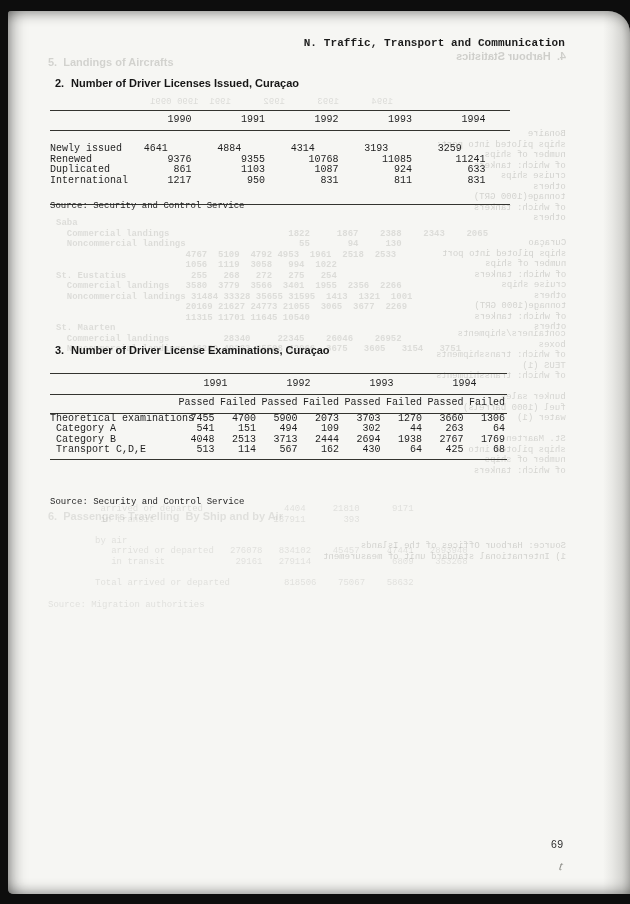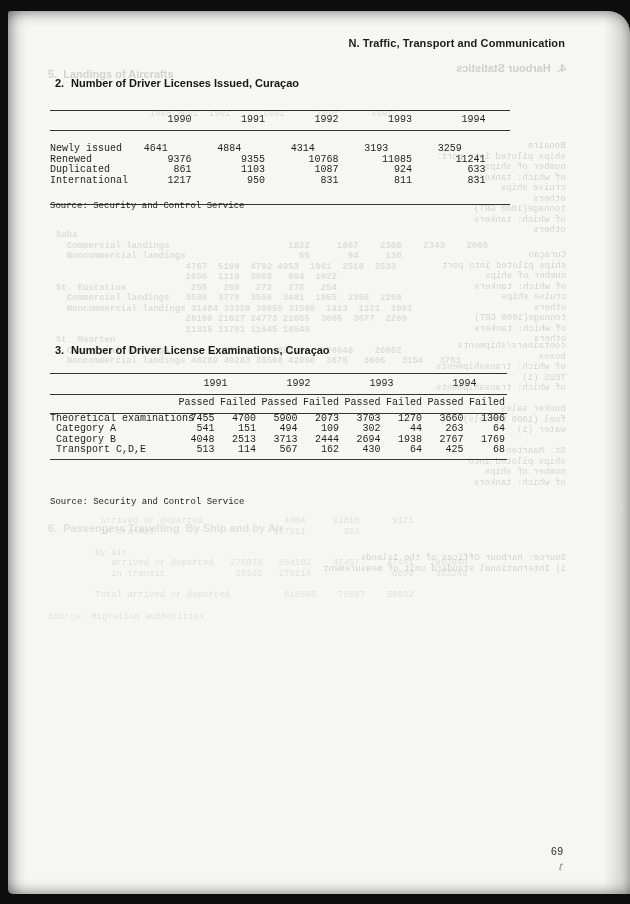--- a/index.html
+++ b/index.html
@@ -27,21 +27,21 @@
       rgba(110,110,104,0) 0%,
       rgba(110,110,104,0.10) 35%,
       rgba(95,95,90,0.22) 70%,
       rgba(70,70,66,0.38) 100%);
   }
   .content { position:absolute; inset:0; z-index:2; }
 
   
   .hdr {
     position:absolute; top:37px; right:65px;
-    font-size:11px; font-weight:bold; color:#1c1c1c; letter-spacing:0.1px;
+    font-size:11px; font-weight:bold; color:#1c1c1c; letter-spacing:0.1px;font-family:Liberation Mono, monospace;
   }
   .sec-title { position:absolute; font-size:11px; font-weight:bold; color:#161616;text-align:center; }
   .sec-title .no { display:inline-block; width:23px; }
   #title2 { left:48px; top:77px; }
   #title3 { left:48px; top:344px; }
 
   table { border-collapse:collapse; table-layout:fixed; }
   .dtable {
     position:absolute;
     font-family:Liberation Mono, monospace;
@@ -64,32 +64,32 @@
   #t2 tbody tr:last-child td { padding-bottom:4px; }
 
   .src {
     position:absolute; left:50px;
     font-family:"Liberation Mono","DejaVu Sans Mono",monospace;
     font-size:9px; color:#262626;
   }
   #src1 { top:201px; }
   #src2 { top:497px; }
 
-  .pageno { position:absolute; left:551px; top:838px; font-size:10.5px; color:#2d2d2d; letter-spacing:0.5px;margin-top:7px; }
+  .pageno { position:absolute; left:551px; top:838px; font-size:10.5px; color:#2d2d2d; letter-spacing:0.5px; }
   .penmark {
     position:absolute; left:559px; top:858px;
     font-family:"Liberation Serif", serif; font-style:italic;
     font-size:13px; color:#8f8f8a; transform:rotate(9deg);
   }
 
   
   .ghost {
     position:absolute; z-index:1; color:#45453f;
     font-family:"Liberation Mono","DejaVu Sans Mono",monospace;
-    font-size:9px; line-height:10.5px; white-space:pre;margin-top:12px;
+    font-size:9px; line-height:10.5px; white-space:pre;
   }
   .ghost.sans { font-family:"Liberation Sans", sans-serif; font-weight:bold; font-size:11px; }
   .mir { transform:scaleX(-1); }
   #g-landings { left:48px; top:57px; opacity:0.20; }
   #g-harbour  { right:64px; top:51px; opacity:0.22; }
   #g-yearsmir { left:150px; top:97px; opacity:0.15; }
   #g-bonaire  { right:64px; top:129px; opacity:0.20; }
   #g-mid      { left:56px; top:218px; opacity:0.14;font-weight:bold; }
   #g-curacao  { right:64px; top:238px; opacity:0.20; }
   #g-stm      { right:64px; top:329px; opacity:0.19; }

